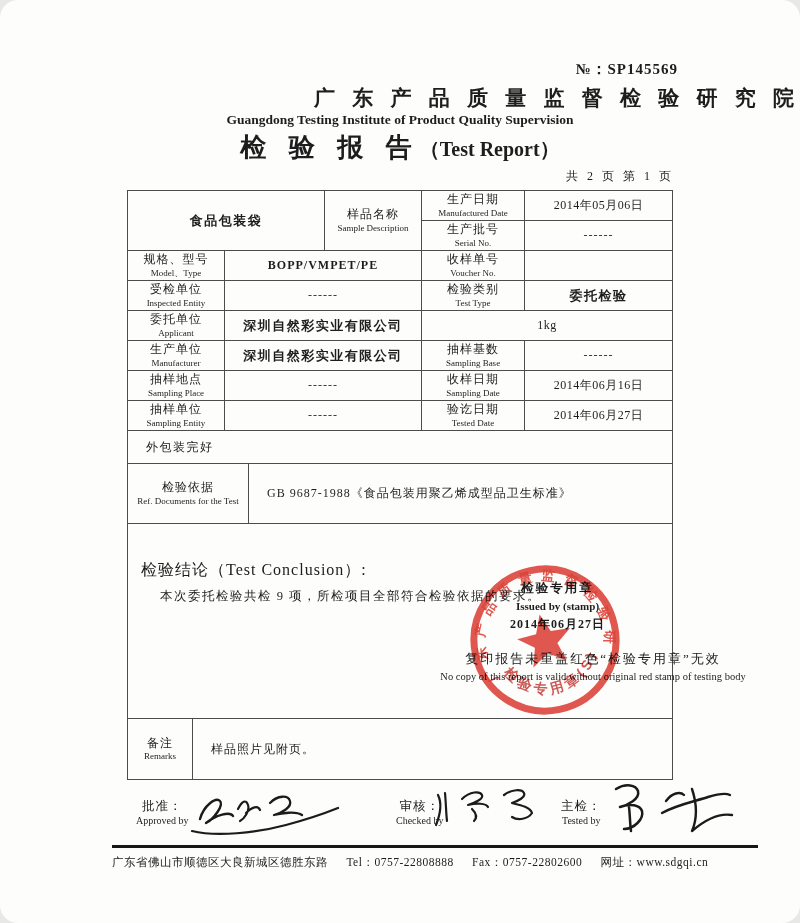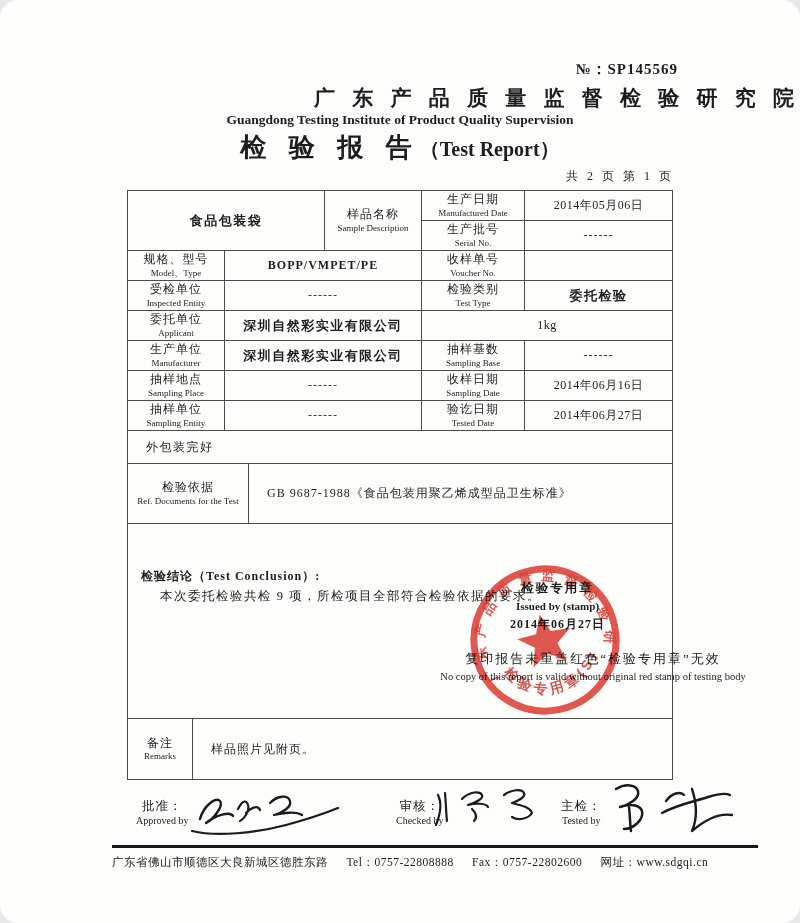--- a/index.html
+++ b/index.html
@@ -35,21 +35,21 @@
   .lab-cn { font-size:12px; letter-spacing:1px; }
   .lab-en { font-size:9px; margin-top:1px; }
   .val { font-size:12px; letter-spacing:.5px; }
   .val-strong { font-family:"Liberation Sans","DejaVu Sans",sans-serif; font-weight:700;
                 font-size:13px; letter-spacing:1.5px; }
   .val-left { align-items:flex-start; text-align:right; padding-left:18px; }
   .dash { letter-spacing:1px; color:#333; }
 
   
   .concl { position:relative; flex:1; display:block; }
-  .concl-head { position:absolute; left:13px; top:44px; font-size:12px; font-weight:bold; letter-spacing:1px; }
+  .concl-head { position:absolute; left:13px; top:36px; font-size:16px; font-weight:normal; letter-spacing:1px; }
   .concl-body { position:absolute; left:32px; top:64px; font-size:12.5px; letter-spacing:1.5px; }
   .issued-top { position:absolute; left:322px; top:56px; width:215px; text-align:center;font-weight:bold; }
   .issued-top .l1 { font-size:12.5px; letter-spacing:2px; }
   .issued-top .l2 { font-size:11px; margin-top:3px; }
   .issued-top .l3 { font-size:12px; margin-top:4px; letter-spacing:1px; }
   .stamp-notice { position:absolute; left:250px; top:126px; width:430px; text-align:center; }
   .stamp-notice .l1 { font-size:13px; letter-spacing:2px; }
   .stamp-notice .l2 { font-size:10.5px; margin-top:3px; }
   .stamp-svg { position:absolute; left:331px; top:30px; width:172px; height:172px;
                mix-blend-mode:multiply; opacity:.92; transform:rotate(-12deg); }

